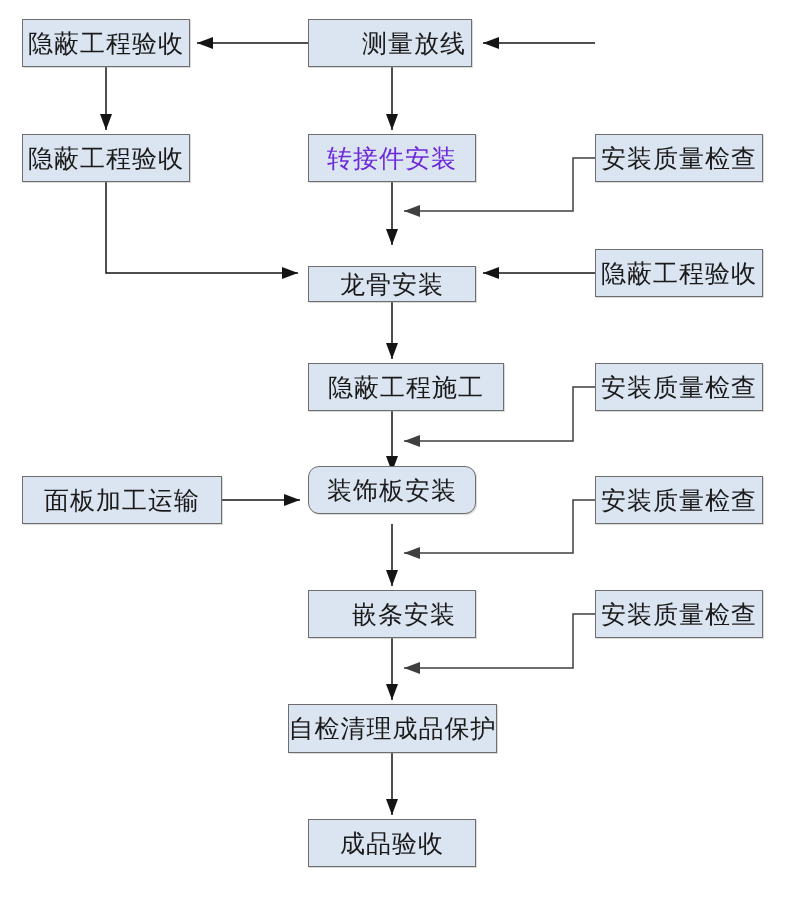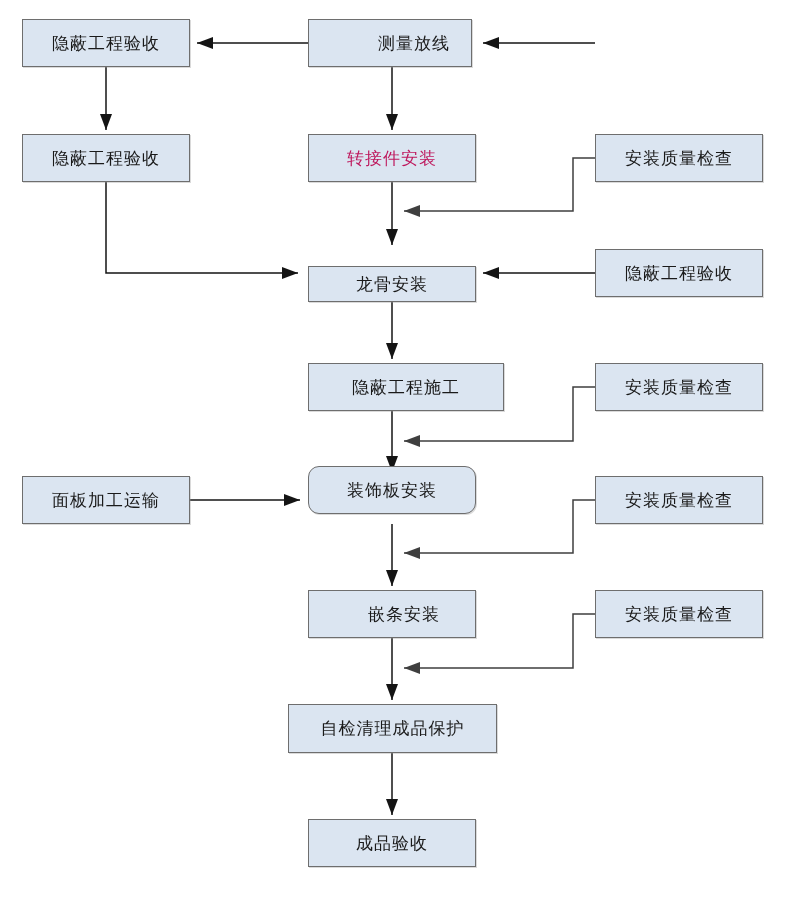--- a/index.html
+++ b/index.html
@@ -30,21 +30,21 @@
   .flow-node {
     position: absolute;
     box-sizing: border-box;
     border: 1px solid #6e6e6e;
     display: flex;
     align-items: center;
     justify-content: center;
     box-shadow: 1px 1px 0 rgba(150,150,150,0.35);
   }
   .flow-node-label {
-    font-size: 17px;
+    font-size: 25px;
     letter-spacing: 1px;
     color: #1a1a1a;
     white-space: nowrap;
     line-height: 1;
     user-select: none;
   }
 </style>
 </head>
 <body>
 
@@ -89,38 +89,38 @@
       <div class="flow-node" style="left: 22px; top: 19px; width: 168px; height: 48px; background: rgb(219, 229, 241); border-color: rgb(110, 110, 110);">
         <span class="flow-node-label" style="color: rgb(26, 26, 26);">隐蔽工程验收</span>
       </div>
       <div class="flow-node" style="left: 308px; top: 19px; width: 164px; height: 48px; background: rgb(219, 229, 241); border-color: rgb(110, 110, 110); padding-left: 48px;">
         <span class="flow-node-label" style="color: rgb(26, 26, 26);">测量放线</span>
       </div>
       <div class="flow-node" style="left: 22px; top: 134px; width: 168px; height: 48px; background: rgb(219, 229, 241); border-color: rgb(110, 110, 110);">
         <span class="flow-node-label" style="color: rgb(26, 26, 26);">隐蔽工程验收</span>
       </div>
       <div class="flow-node" style="left: 308px; top: 134px; width: 168px; height: 48px; background: rgb(219, 229, 241); border-color: rgb(110, 110, 110);">
-        <span class="flow-node-label" style="color: #be185d;">转接件安装</span>
+        <span class="flow-node-label" style="color: #6d28d9;">转接件安装</span>
       </div>
       <div class="flow-node" style="left: 595px; top: 134px; width: 168px; height: 48px; background: rgb(219, 229, 241); border-color: rgb(110, 110, 110);">
         <span class="flow-node-label" style="color: rgb(26, 26, 26);">安装质量检查</span>
       </div>
       <div class="flow-node" style="left: 308px; top: 266px; width: 168px; height: 36px; background: rgb(219, 229, 241); border-color: rgb(110, 110, 110);">
         <span class="flow-node-label" style="color: rgb(26, 26, 26);">龙骨安装</span>
       </div>
       <div class="flow-node" style="left: 595px; top: 249px; width: 168px; height: 48px; background: rgb(219, 229, 241); border-color: rgb(110, 110, 110);">
         <span class="flow-node-label" style="color: rgb(26, 26, 26);">隐蔽工程验收</span>
       </div>
       <div class="flow-node" style="left: 308px; top: 363px; width: 196px; height: 48px; background: rgb(219, 229, 241); border-color: rgb(110, 110, 110);">
         <span class="flow-node-label" style="color: rgb(26, 26, 26);">隐蔽工程施工</span>
       </div>
       <div class="flow-node" style="left: 595px; top: 363px; width: 168px; height: 48px; background: rgb(219, 229, 241); border-color: rgb(110, 110, 110);">
         <span class="flow-node-label" style="color: rgb(26, 26, 26);">安装质量检查</span>
       </div>
-      <div class="flow-node" style="left: 22px; top: 476px; width: 168px; height: 48px; background: rgb(219, 229, 241); border-color: rgb(110, 110, 110);">
+      <div class="flow-node" style="left: 22px; top: 476px; width: 200px; height: 48px; background: rgb(219, 229, 241); border-color: rgb(110, 110, 110);">
         <span class="flow-node-label" style="color: rgb(26, 26, 26);">面板加工运输</span>
       </div>
       <div class="flow-node" style="left: 308px; top: 466px; width: 168px; height: 48px; background: rgb(219, 229, 241); border-color: rgb(110, 110, 110); border-radius: 11px;">
         <span class="flow-node-label" style="color: rgb(26, 26, 26);">装饰板安装</span>
       </div>
       <div class="flow-node" style="left: 595px; top: 476px; width: 168px; height: 48px; background: rgb(219, 229, 241); border-color: rgb(110, 110, 110);">
         <span class="flow-node-label" style="color: rgb(26, 26, 26);">安装质量检查</span>
       </div>
       <div class="flow-node" style="left: 308px; top: 590px; width: 168px; height: 48px; background: rgb(219, 229, 241); border-color: rgb(110, 110, 110); padding-left: 24px;">
         <span class="flow-node-label" style="color: rgb(26, 26, 26);">嵌条安装</span>

